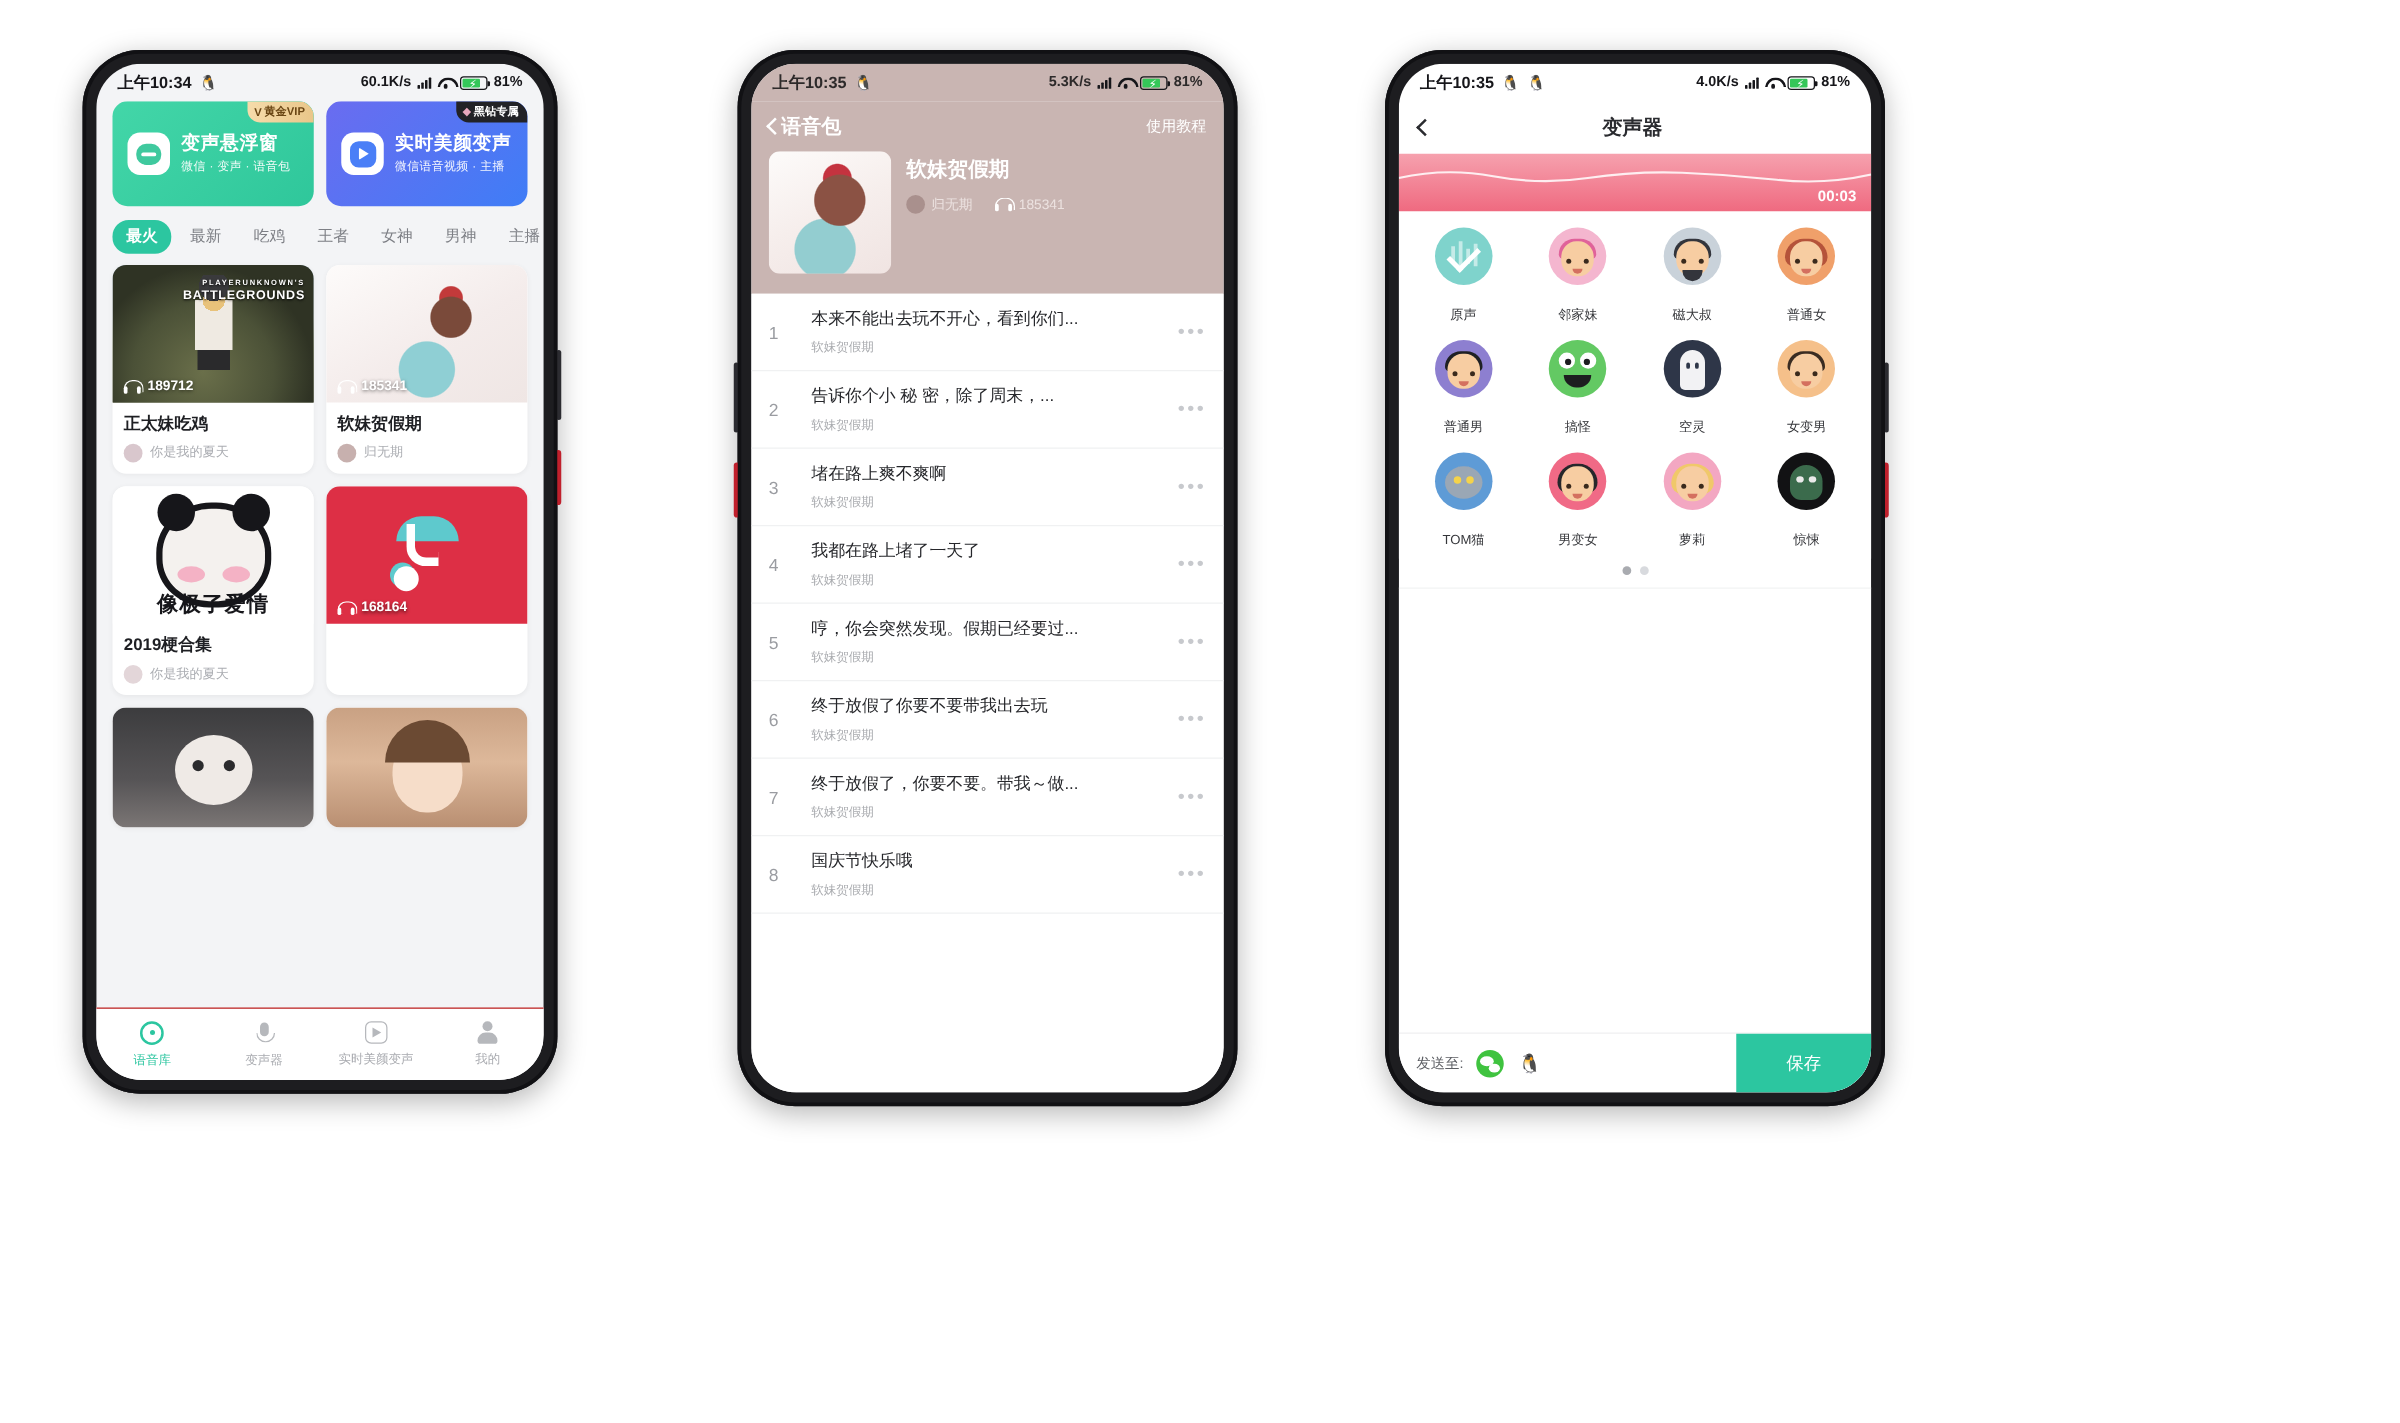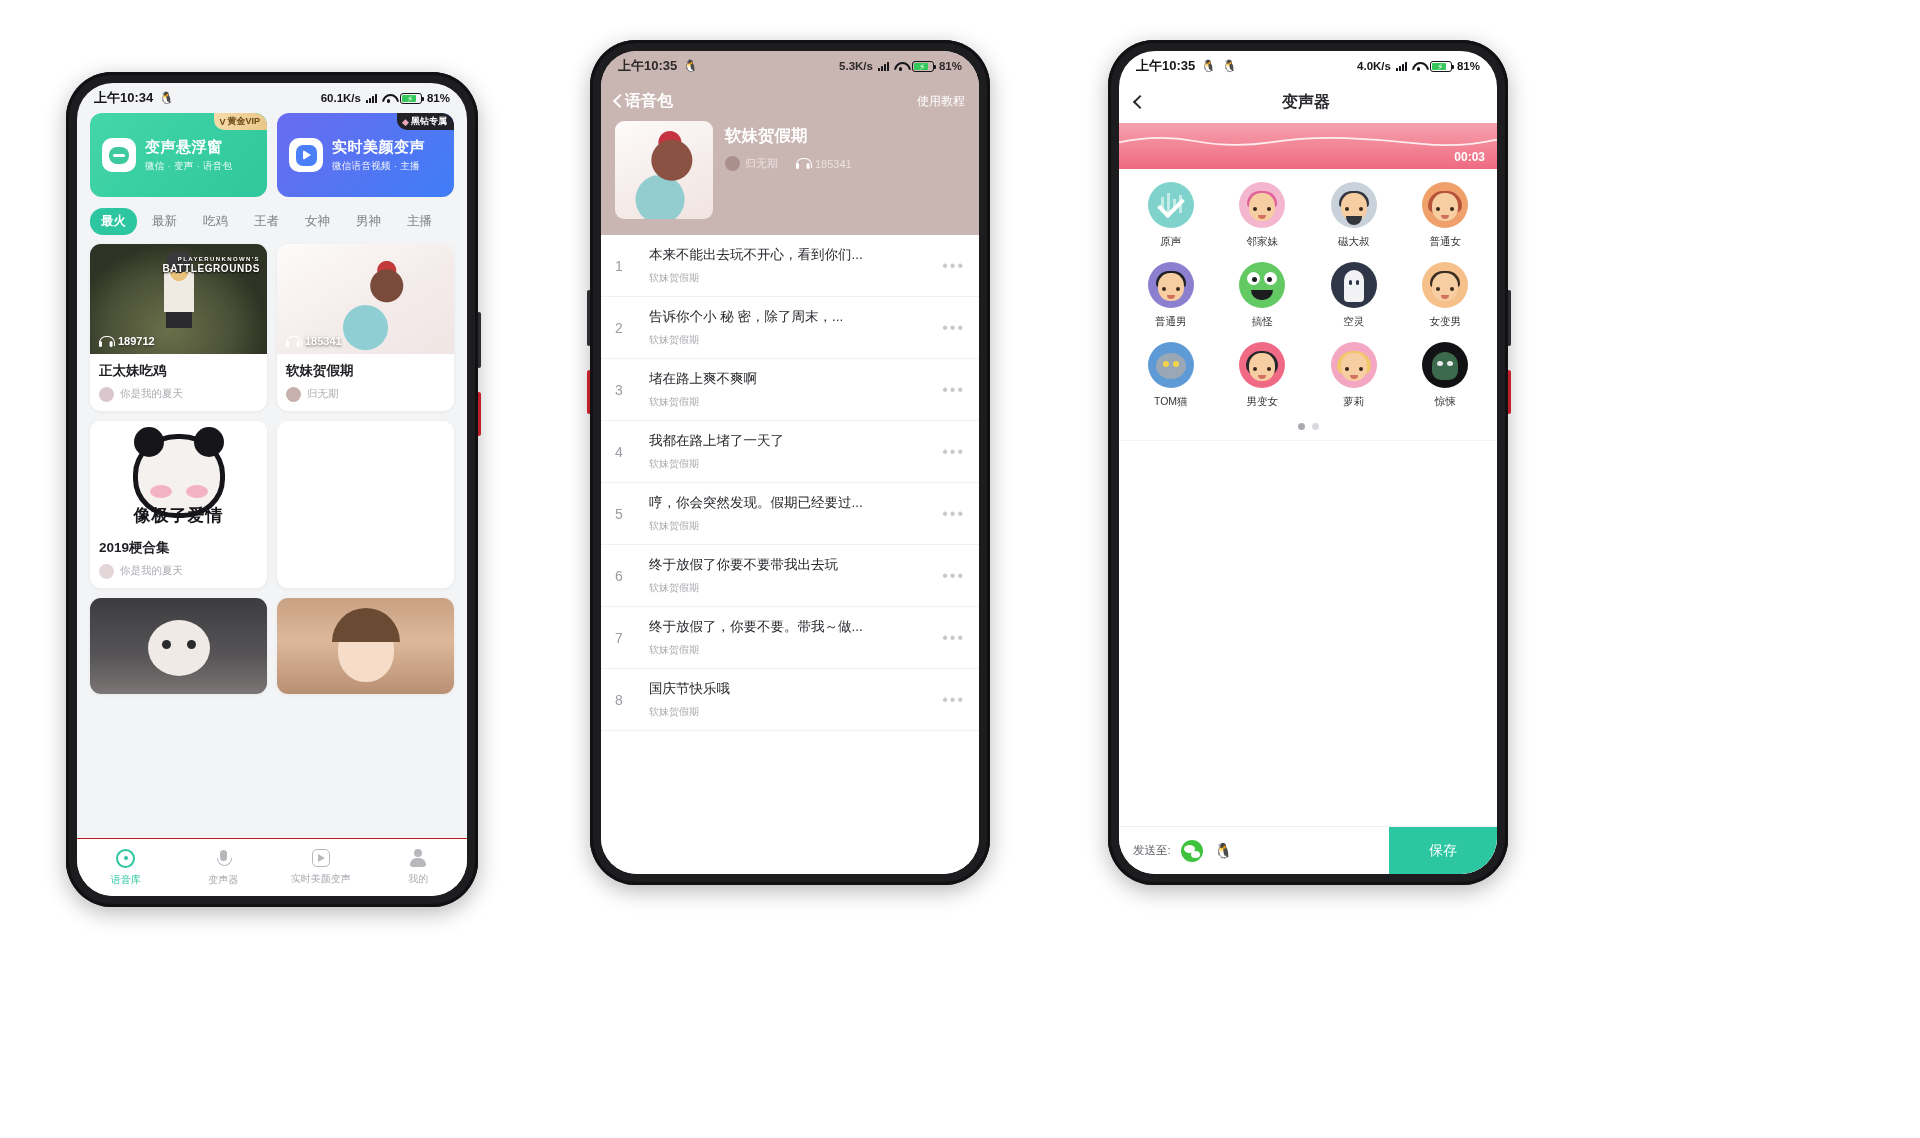--- a/index.html
+++ b/index.html
@@ -205,21 +205,21 @@
 
   
   .p3body{ height:100%; display:flex; flex-direction:column; background:#fff; }
   .p3nav{ height:42px; display:flex; align-items:center; padding:0 16px; color:#2a2b2f; }
   .p3nav .t{ flex:1; text-align:center; font-size:16px; font-weight:bold; margin-left:-14px;}
   .p3wave{ height:46px; background:linear-gradient(#f6a1ae,#ef6a80); position:relative; }
   .p3wave svg{ position:absolute; left:0; bottom:14px; width:100%; height:28px; }
   .p3time{ position:absolute; right:12px; bottom:5px; color:#fff; font-size:12px; font-weight:bold;}
   .p3grid{ padding:13px 6px 8px; display:grid; grid-template-columns:repeat(4,1fr);
     row-gap:13px; background:#fff; }
-  .vc{ display:flex; flex-direction:column; align-items:center; gap:7px; }
+  .vc{ display:flex; flex-direction:column; align-items:center; gap:17px; }
   .vcimg{ width:46px;height:46px;border-radius:50%; position:relative; overflow:hidden; }
   .vc span{ font-size:10.5px; color:#35363a; }
   .p3dots{ display:flex; justify-content:center; gap:7px; padding:6px 0 10px; }
   .p3dots i{ width:7px;height:7px;border-radius:50%;background:#d8dade;display:block; }
   .p3dots i.on{ background:#a9abb0; }
   .p3fill{ flex:1; background:#fff; border-top:1px solid #f2f3f4;}
   .p3send{ height:48px; display:flex; align-items:center; gap:10px; padding-left:14px;
     border-top:1px solid #eff0f1; background:#fff; }
   .p3send .lbl{ font-size:11.5px; color:#5c5e63; }
   .ic-wechat{ width:22px;height:22px;border-radius:50%;background:#3fc33f;position:relative;}
@@ -252,21 +252,21 @@
     border-radius:50%;background:#3a2a1d;}
   .eyes::before{left:0;} .eyes::after{right:0;}
   .mouth{position:absolute;left:50%;top:33px;transform:translateX(-50%);
     width:8px;height:4px;border-radius:0 0 8px 8px;background:#d4705f;}
 </style>
 </head>
 <body>
 
 <div class="stage">
 
-  <div class="phone" style="left:66px; top:40px; width:412px; height:835px;margin-top:32px;">
+  <div class="phone" style="left:66px; top:40px; width:380px; height:835px;">
     <div class="btn-side" style="right:-3px; top:240px; height:56px;"></div>
     <div class="btn-red" style="right:-3px; top:320px; height:44px;"></div>
     <div class="screen">
       <div class="p1body">
 
         <div class="status">
           <div class="sleft">
             <span>上午10:34</span>
             <span class="qq">🐧</span>
           </div>
@@ -380,20 +380,31 @@
               <div class="cbody">
                 <div class="ctitle">2019梗合集</div>
                 <div class="cauth">
                   <span class="cavatar" style="background:#e3d6d9"></span>
                   <span>你是我的夏天</span>
                 </div>
               </div>
             </div>
 
             <div class="card">
+              <div class="thumb art-tiktok">
+                <div class="note">
+                  <div class="cap"></div>
+                    <b></b>
+                    <i></i>
+                </div>
+                <div class="plays">
+                  <span class="hp"></span>
+                  <span>168164</span>
+                </div>
+              </div>
             </div>
 
             <div class="card">
               <div class="thumb art-sheep" style="height:96px">
                 <div class="hd"></div>
               </div>
             </div>
 
             <div class="card">
               <div class="thumb art-face" style="height:96px">

